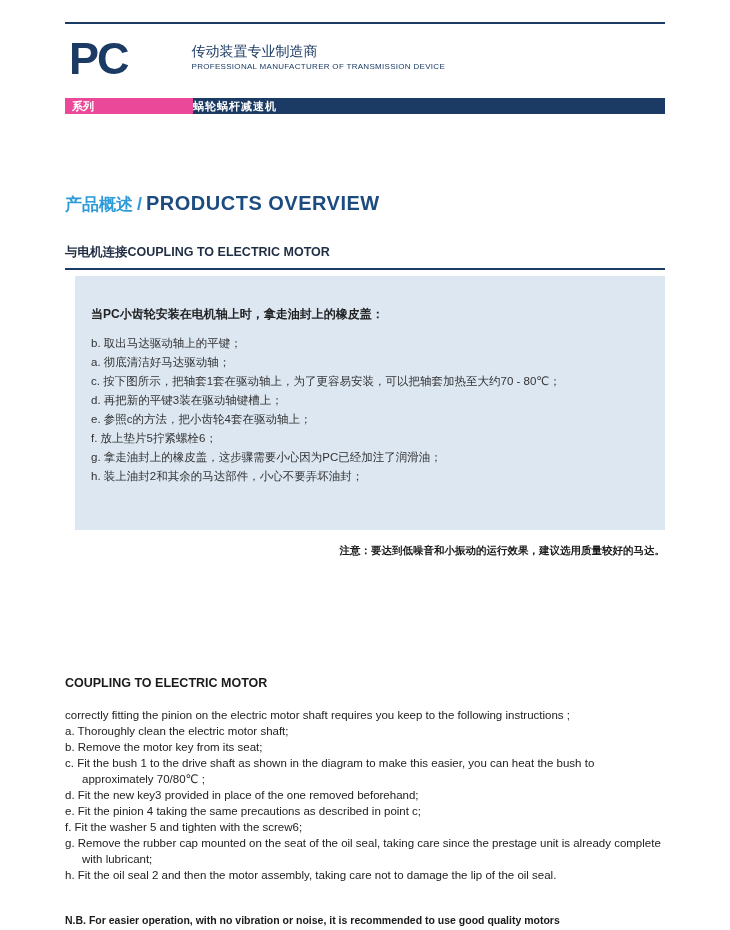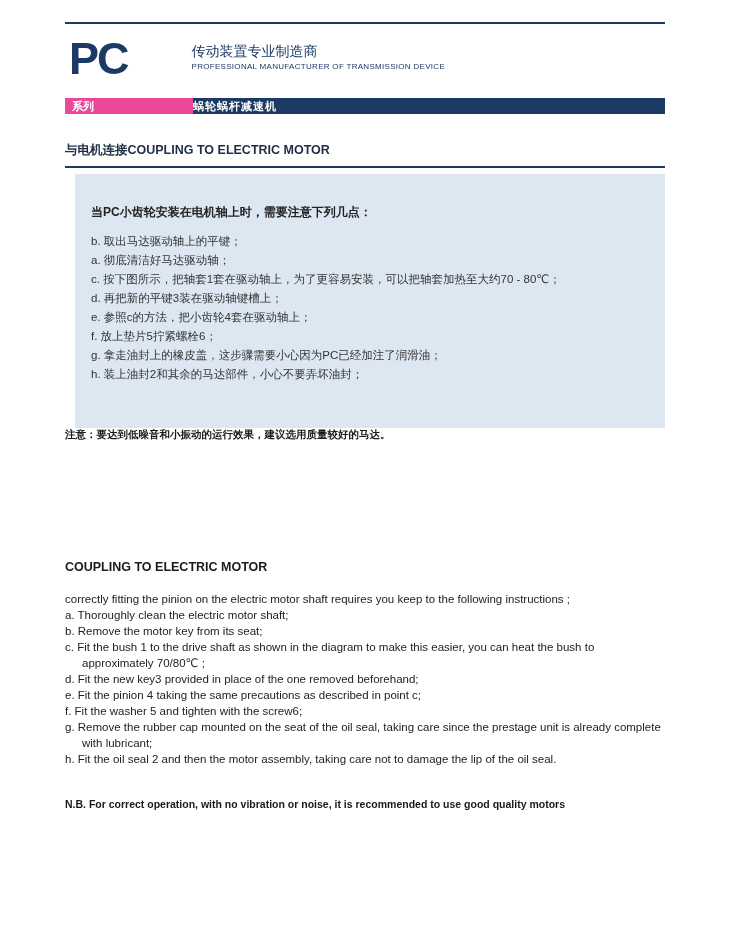--- a/index.html
+++ b/index.html
@@ -116,23 +116,25 @@
     font-weight: bold;
     color: #222222;
   }
   .info-box .box-items { margin-top: 11px; }
   .info-box .box-item {
     font-size: 11.5px;
     line-height: 19px;
     color: #333333;
   }
   .note-zh {
+    margin-top: 14px;
     font-size: 10.5px;
     font-weight: bold;
     color: #1a1a1a;
+    text-align: right;
   }
   .en-section { margin-top: 118px; }
   .en-heading {
     font-size: 12.5px;
     font-weight: bold;
     color: #1a1a1a;
   }
   .en-body { margin-top: 17px; }
   .en-intro {
     font-size: 11.5px;
@@ -168,26 +170,29 @@
     </div>
   </div>
 
   <div class="series-bar">
     <div class="series-left">系列</div>
     <div class="series-right">蜗轮蜗杆减速机</div>
   </div>
 
   <div class="content">
 
+    <div class="overview-title">
+      <span class="zh">产品概述</span><span class="sep">/</span><span class="en">PRODUCTS OVERVIEW</span>
+    </div>
 
     <div class="sub-title">与电机连接COUPLING TO ELECTRIC MOTOR</div>
     <div class="sub-rule"></div>
 
     <div class="info-box">
-      <div class="box-heading">当PC小齿轮安装在电机轴上时，需要注意下列几点：</div>
+      <div class="box-heading">当PC小齿轮安装在电机轴上时，拿走油封上的橡皮盖：</div>
       <div class="box-items">
         <div class="box-item">b. 取出马达驱动轴上的平键；</div>
         <div class="box-item">a. 彻底清洁好马达驱动轴；</div>
         <div class="box-item">c. 按下图所示，把轴套1套在驱动轴上，为了更容易安装，可以把轴套加热至大约70 - 80℃；</div>
         <div class="box-item">d. 再把新的平键3装在驱动轴键槽上；</div>
         <div class="box-item">e. 参照c的方法，把小齿轮4套在驱动轴上；</div>
         <div class="box-item">f. 放上垫片5拧紧螺栓6；</div>
         <div class="box-item">g. 拿走油封上的橡皮盖，这步骤需要小心因为PC已经加注了润滑油；</div>
         <div class="box-item">h. 装上油封2和其余的马达部件，小心不要弄坏油封；</div>
       </div>
@@ -201,17 +206,17 @@
         <div class="en-intro">correctly fitting the pinion on the electric motor shaft requires you keep to the following instructions ;</div>
         <div class="en-item">a. Thoroughly clean the electric motor shaft;</div>
         <div class="en-item">b. Remove the motor key from its seat;</div>
         <div class="en-item">c. Fit the bush 1 to the drive shaft as shown in the diagram to make this easier, you can heat the bush to approximately 70/80℃ ;</div>
         <div class="en-item">d. Fit the new key3 provided in place of the one removed beforehand;</div>
         <div class="en-item">e. Fit the pinion 4 taking the same precautions as described in point c;</div>
         <div class="en-item">f. Fit the washer 5 and tighten with the screw6;</div>
         <div class="en-item">g. Remove the rubber cap mounted on the seat of the oil seal, taking care since the prestage unit is already complete with lubricant;</div>
         <div class="en-item">h. Fit the oil seal 2 and then the motor assembly, taking care not to damage the lip of the oil seal.</div>
       </div>
-      <div class="nb-line">N.B. For correct operation, with no vibration or noise, it is recommended to use good quality motors</div>
+      <div class="nb-line">N.B. For easier operation, with no vibration or noise, it is recommended to use good quality motors</div>
     </div>
 
   </div>
 </div>
 
 </body></html>

